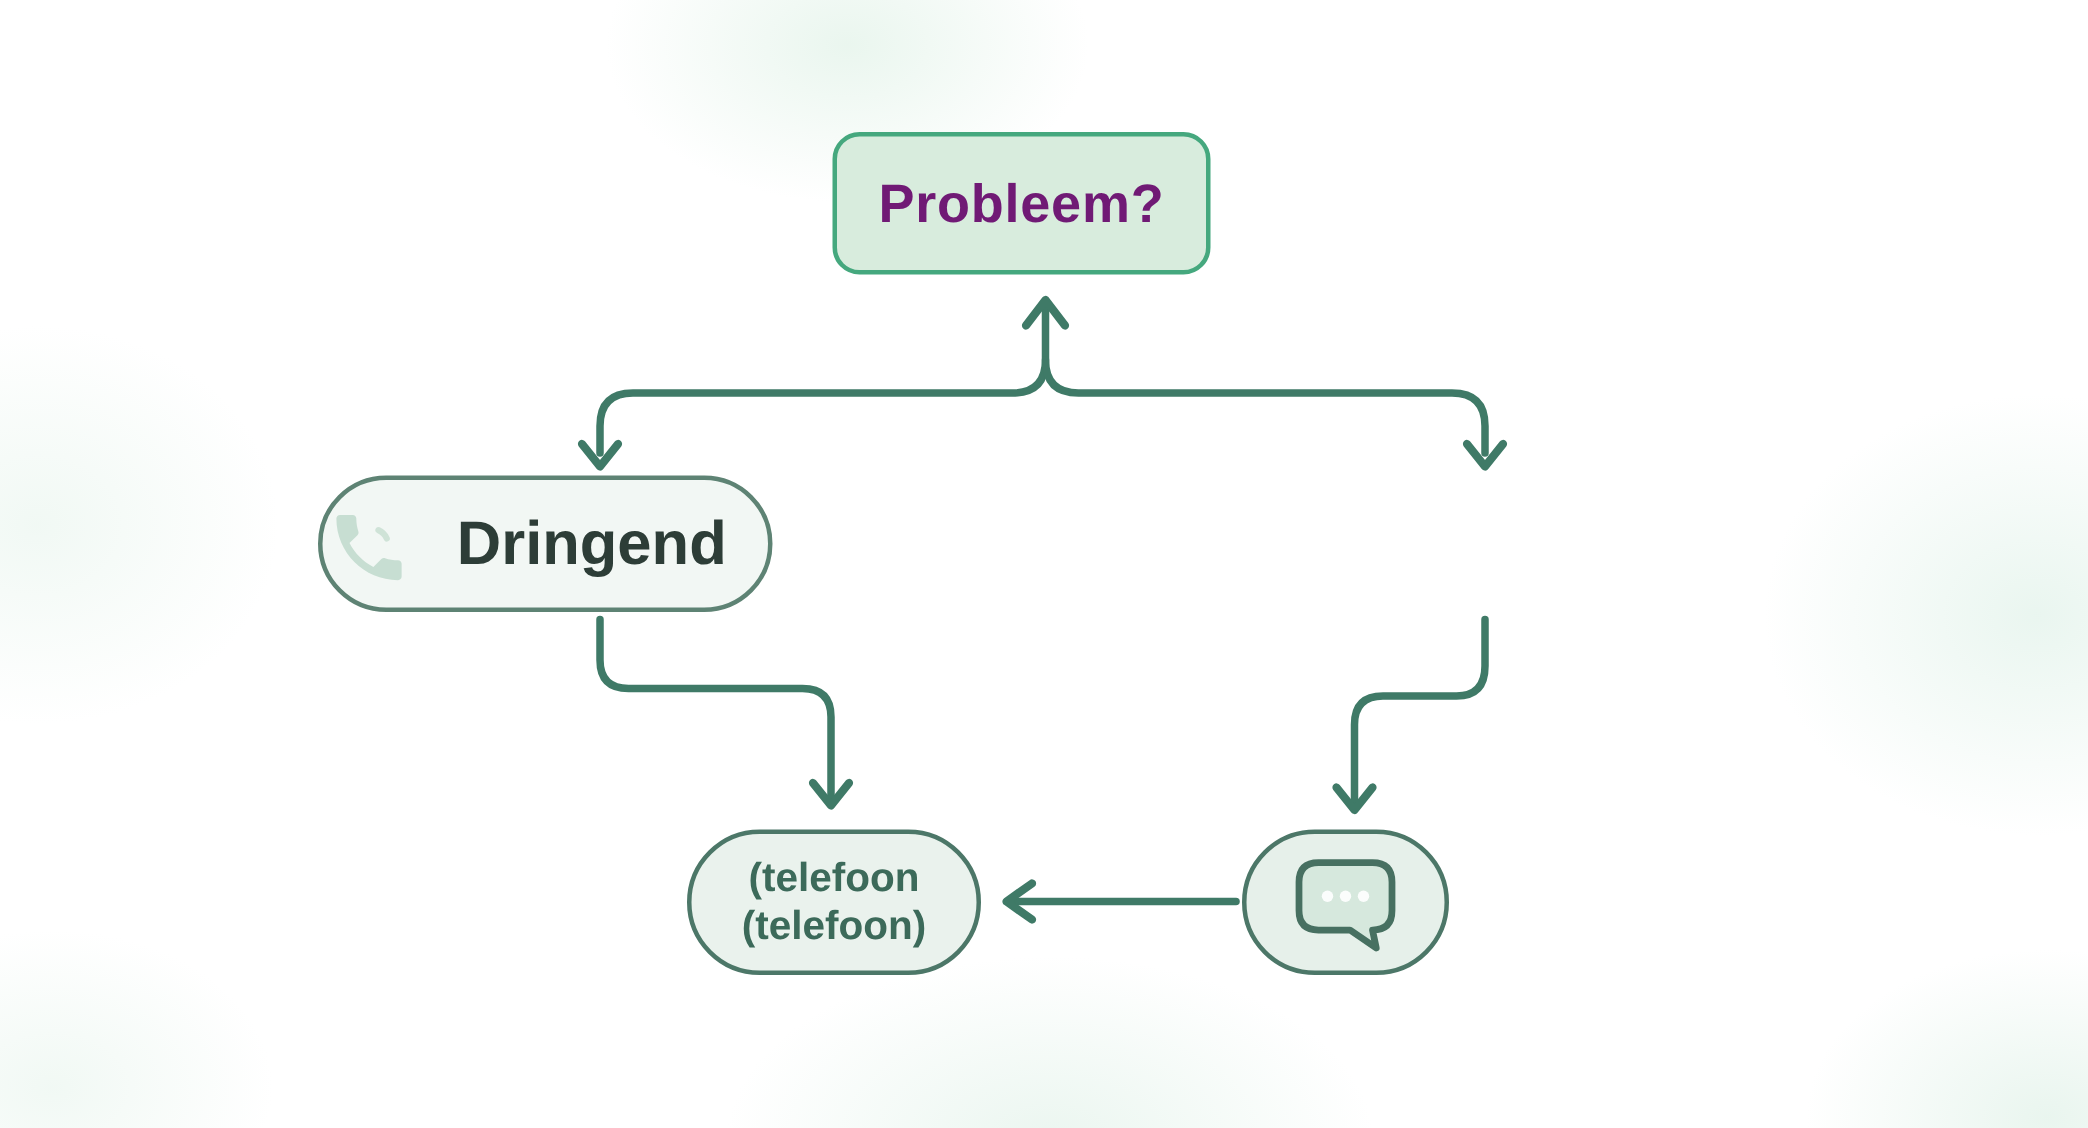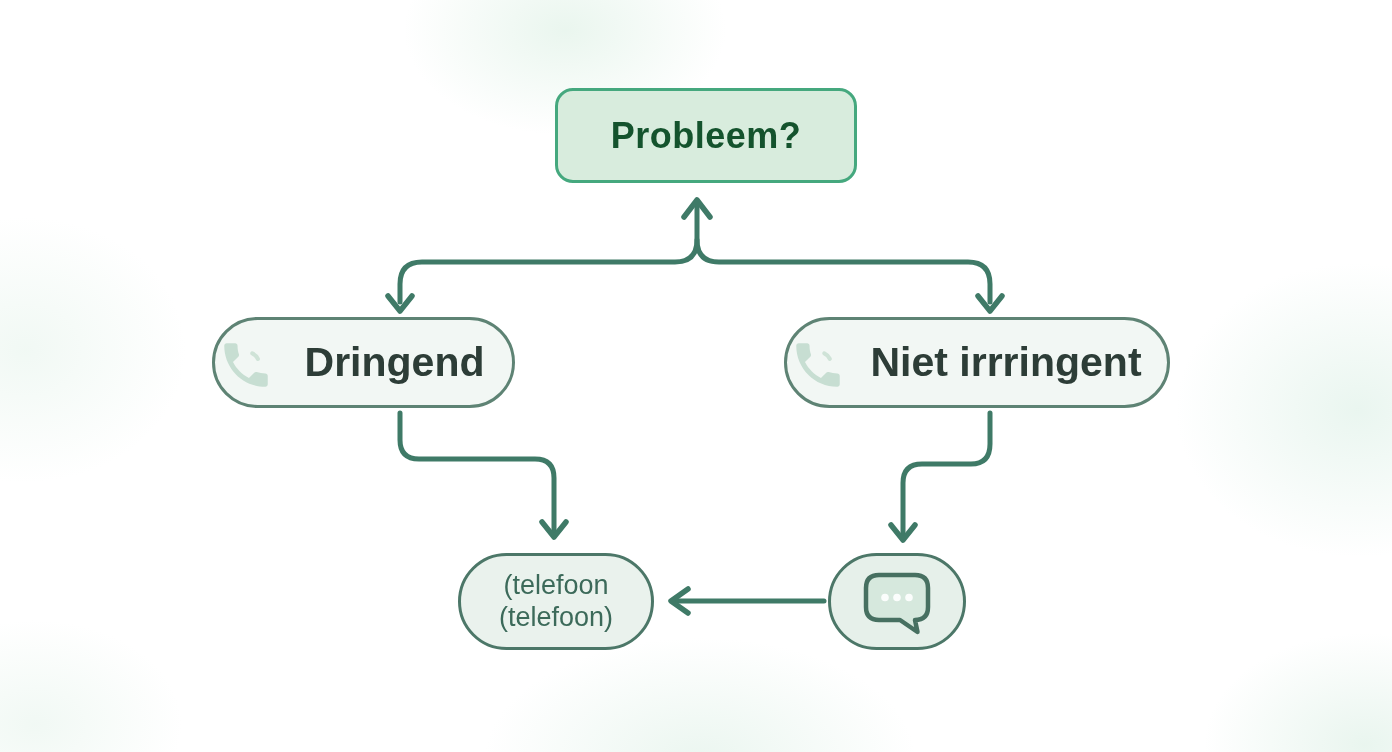--- a/index.html
+++ b/index.html
@@ -47,27 +47,27 @@
   }
   .node {
     position: absolute;
     display: flex;
     align-items: center;
     justify-content: center;
     box-sizing: border-box;
   }
   #node-probleem {
     left: 555px; top: 88px;
-    width: 302px; height: 95px;
+    width: 252px; height: 95px;
     background: #d8ecdd;
     border: 3px solid #45a87e;
     border-radius: 18px;
     font-size: 36px;
     font-weight: 700;
-    color: #14532d;
+    color: #701a75;
     letter-spacing: .5px;
   }
   .pill {
     background: #f2f7f4;
     border: 3px solid #5e8374;
     border-radius: 60px;
     font-weight: 700;
     color: #2d3d37;
   }
   #node-dringend {
@@ -91,21 +91,21 @@
   .leaf {
     background: #eaf2ed;
     border: 3px solid #4c7768;
     border-radius: 50px;
   }
   #node-telefoon {
     left: 458px; top: 553px;
     width: 196px; height: 97px;
     flex-direction: column;
     font-size: 27px;
-    font-weight: 400;
+    font-weight: 700;
     color: #3c6a5a;
     line-height: 1.16;
   }
   #node-chat {
     left: 828px; top: 553px;
     width: 138px; height: 97px;
     background: #e6f0ea;
     border-width: 3.5px;
   }
   .chat-bubble-svg { display: block; }
@@ -140,27 +140,20 @@
   </div>
 
   <div id="node-dringend" class="node pill">
     <svg class="phone-icon" viewBox="0 0 24 24">
       <path fill="#c7ded2" d="M6.62 10.79c1.44 2.83 3.76 5.14 6.59 6.59l2.2-2.2c.27-.27.67-.36 1.02-.24 1.12.37 2.33.57 3.57.57.55 0 1 .45 1 1V20c0 .55-.45 1-1 1-9.39 0-17-7.61-17-17 0-.55.45-1 1-1h3.5c.55 0 1 .45 1 1 0 1.25.2 2.45.57 3.57.11.35.03.74-.25 1.02l-2.2 2.2z"></path>
       <path fill="none" stroke="#cfe3d7" stroke-width="1.7" stroke-linecap="round" d="M14.6 7.2a4.6 4.6 0 0 1 2.3 2.3"></path>
     </svg>
     <span>Dringend</span>
   </div>
 
-  <div id="node-niet-dringend" class="node pill">
-    <svg class="phone-icon" viewBox="0 0 24 24">
-      <path fill="#c7ded2" d="M6.62 10.79c1.44 2.83 3.76 5.14 6.59 6.59l2.2-2.2c.27-.27.67-.36 1.02-.24 1.12.37 2.33.57 3.57.57.55 0 1 .45 1 1V20c0 .55-.45 1-1 1-9.39 0-17-7.61-17-17 0-.55.45-1 1-1h3.5c.55 0 1 .45 1 1 0 1.25.2 2.45.57 3.57.11.35.03.74-.25 1.02l-2.2 2.2z"></path>
-      <path fill="none" stroke="#cfe3d7" stroke-width="1.7" stroke-linecap="round" d="M14.6 7.2a4.6 4.6 0 0 1 2.3 2.3"></path>
-    </svg>
-    <span>Niet irrringent</span>
-  </div>
 
   <div id="node-telefoon" class="node leaf">
     <div>(telefoon</div>
     <div>(telefoon)</div>
   </div>
 
   <div id="node-chat" class="node leaf">
     <svg class="chat-bubble-svg" width="86" height="72" viewBox="0 0 86 72">
       <path fill="#d6e8dd" stroke="#477061" stroke-width="4.5" stroke-linejoin="round" d="M 25,9 H 61 Q 74,9 74,22 V 41 Q 74,54 61,54 L 63.5,66 L 46,54 H 25 Q 12,54 12,41 V 22 Q 12,9 25,9 Z"></path>
       <circle cx="31" cy="31.5" r="3.8" fill="#fbfdfc"></circle>

